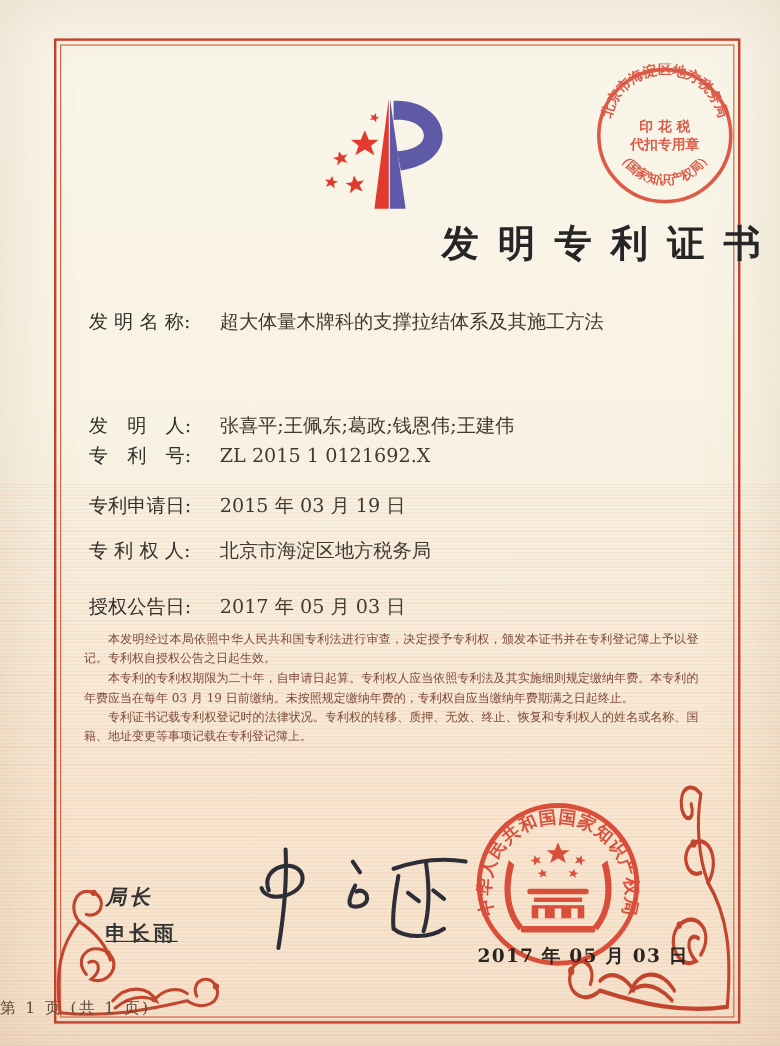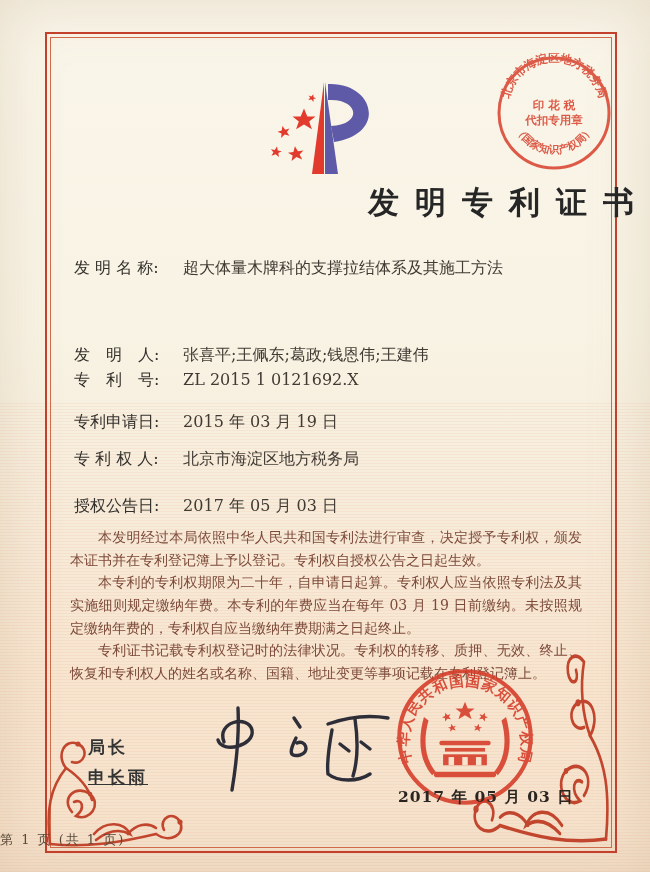--- a/index.html
+++ b/index.html
@@ -20,21 +20,21 @@
     pointer-events:none;
   }
   .frame-outer{position:absolute;top:32px;right:33px;bottom:19px;left:45px;border:2px solid #c2402c;}
   .frame-inner{position:absolute;top:37px;right:38px;bottom:24px;left:50px;border:1px solid #cf6a4a;}
   .abs{position:absolute;}
   .certno{left:74px;top:78px;font-size:16px;color:#4c4c4c;letter-spacing:2px;}
   .title{left:0;right:0;top:182px;text-align:right;font-size:31px;font-weight:bold;color:#262626;letter-spacing:16px;}
   .field{left:74px;font-size:16px;color:#383430;white-space:nowrap;}
   .field .lbl{display:inline-block;width:104px;color:#33302c;}
   .field .val{color:#403a33;}
-  .body-text{left:70px;right:68px;top:526px;font-size:14px;line-height:1.62;color:#7d4a3a;text-align:justify;}
+  .body-text{left:70px;right:68px;top:526px;font-size:10px;line-height:1.62;color:#7d4a3a;text-align:justify;}
   .body-text p{margin:0;text-indent:2em;}
   .officer{left:88px;font-size:17px;color:#343434;letter-spacing:3px;font-weight:bold;font-family:"DejaVu Sans","Liberation Sans",sans-serif;}
   .seal-date{left:398px;top:787px;font-size:15.5px;font-weight:bold;color:#2a2520;letter-spacing:1px;}
   .footer{left:0;right:0;top:831px;font-size:13px;color:#5a4a3a;letter-spacing:2px;}
   svg{display:block;}
 </style>
 </head>
 <body>
 
 <div class="page">
@@ -132,21 +132,21 @@
     <span class="lbl">授权公告日:</span>
     <span class="val">2017 年 05 月 03 日</span>
   </div>
 
   <div class="abs body-text">
     <p>本发明经过本局依照中华人民共和国专利法进行审查，决定授予专利权，颁发本证书并在专利登记簿上予以登记。专利权自授权公告之日起生效。</p>
     <p>本专利的专利权期限为二十年，自申请日起算。专利权人应当依照专利法及其实施细则规定缴纳年费。本专利的年费应当在每年 03 月 19 日前缴纳。未按照规定缴纳年费的，专利权自应当缴纳年费期满之日起终止。</p>
     <p>专利证书记载专利权登记时的法律状况。专利权的转移、质押、无效、终止、恢复和专利权人的姓名或名称、国籍、地址变更等事项记载在专利登记簿上。</p>
   </div>
 
-  <div class="abs officer" style="top:736px;">局长</div>
+  <div class="abs officer" style="top:736px;font-style:italic;">局长</div>
   <div class="abs officer" style="top:766px;text-decoration:underline;">申长雨</div>
 
   <svg class="abs" style="left:190px;top:702px;" width="210" height="96" viewBox="0 0 210 96">
     <g fill="none" stroke="#2e2e38" stroke-width="3.4" stroke-linecap="round">
       <path d="M34,40 C26,20 58,12 62,28 C65,44 32,52 28,38"></path>
       <path d="M48,6 C49,28 47,58 42,88"></path>
       <path d="M104,16 C106,19 108,22 110,25"></path>
       <path d="M106,36 C101,46 97,56 110,53 C121,50 115,37 107,41"></path>
       <path d="M138,22 C158,15 180,13 198,16"></path>
       <path d="M165,17 C168,38 168,58 163,74"></path>

